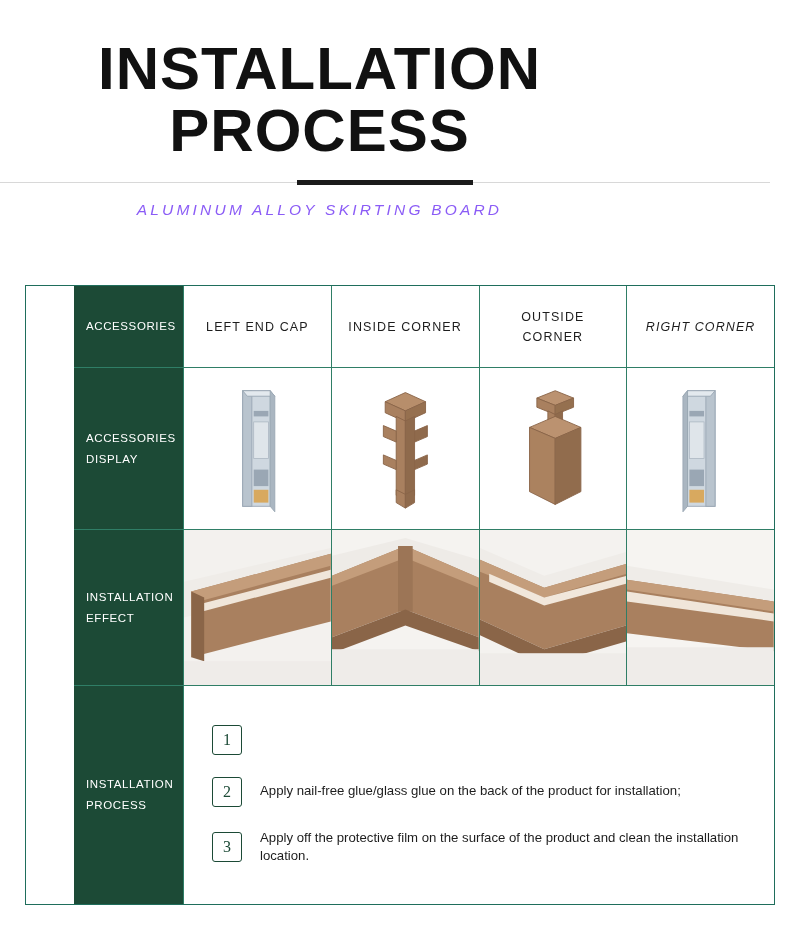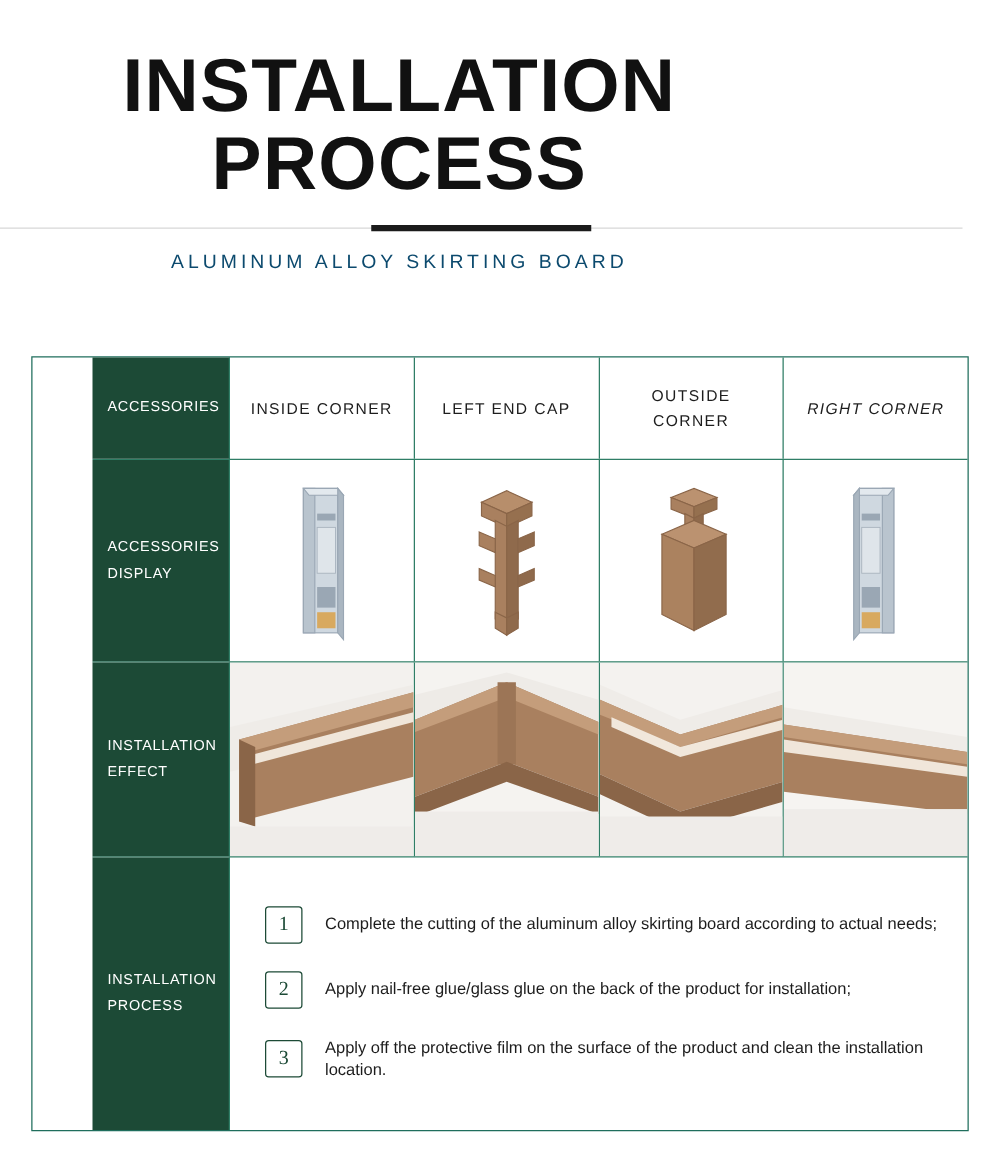--- a/index.html
+++ b/index.html
@@ -49,22 +49,23 @@
     transform: translateX(-50%);
     top: 0;
     width: 176px;
     height: 5px;
     background: #1b1b1b;
   }
   .subtitle {
     margin-top: 16px;
     font-size: 15.5px;
     letter-spacing: 3.2px;
-    color: #0c4a6e;
+    color: #8b5cf6;
     font-weight: normal;
+    font-style: italic;
   }
 
   
   .table {
     position: absolute;
     left: 25px;
     top: 285px;
     width: 750px;
     height: 620px;
     border: 1px solid #1f6e5c;
@@ -170,24 +171,24 @@
     <div class="subtitle">ALUMINUM ALLOY SKIRTING BOARD</div>
   </div>
 
   <div class="table">
 
     <div class="row row-head">
       <div class="label-cell">
         <span>ACCESSORIES</span>
       </div>
       <div class="cell head-cell">
+        <span>LEFT END CAP</span>
+      </div>
+      <div class="cell head-cell">
         <span>INSIDE CORNER</span>
-      </div>
-      <div class="cell head-cell">
-        <span>LEFT END CAP</span>
       </div>
       <div class="cell head-cell">
         <span>
           <span>OUTSIDE</span><br>
           <span>CORNER</span>
         </span>
       </div>
       <div class="cell head-cell">
         <span>RIGHT CORNER</span>
       </div>
@@ -326,21 +327,20 @@
     </div>
 
     <div class="row row-process">
       <div class="label-cell">
         <span>INSTALLATION</span>
         <span>PROCESS</span>
       </div>
       <div class="process-cell">
         <div class="step">
           <div class="step-num">1</div>
-          <div class="step-text">Complete the cutting of the aluminum alloy skirting board according to actual needs;</div>
         </div>
         <div class="step">
           <div class="step-num">2</div>
           <div class="step-text">Apply nail-free glue/glass glue on the back of the product for installation;</div>
         </div>
         <div class="step">
           <div class="step-num">3</div>
           <div class="step-text">Apply off the protective film on the surface of the product and clean the installation location.</div>
         </div>
       </div>

